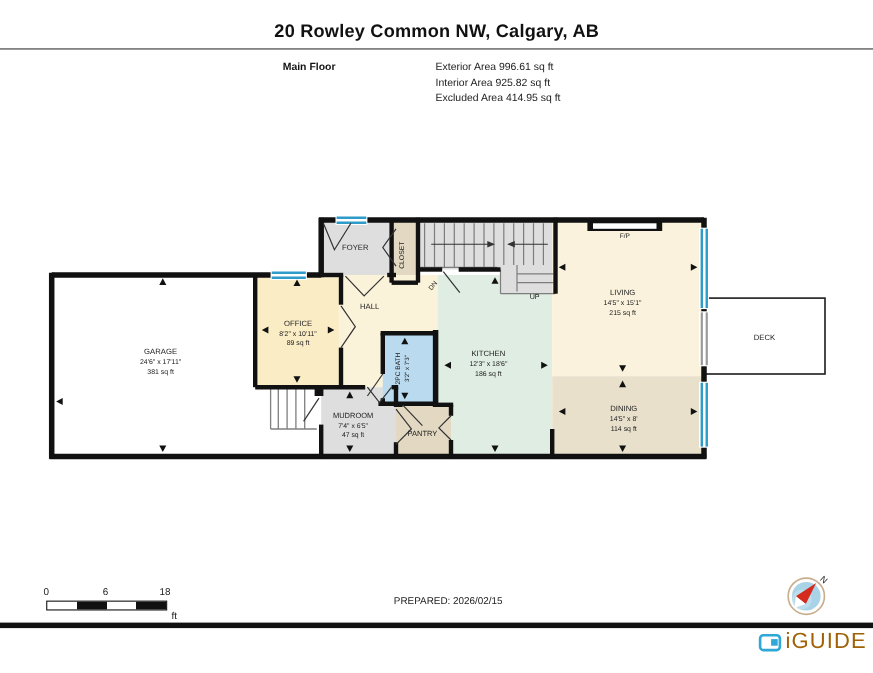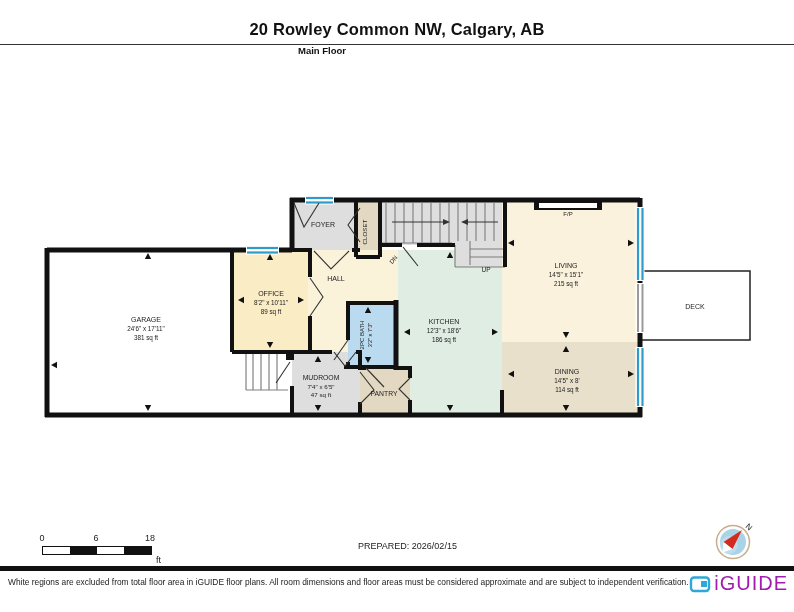--- a/index.html
+++ b/index.html
@@ -1,46 +1,51 @@
 <!DOCTYPE html>
 <html><head>
 <meta charset="utf-8">
 <style>
   html,body{margin:0;padding:0;background:#fff;}
   .page{position:relative;width:794px;height:612px;background:#fff;overflow:hidden;
         font-family:"Liberation Sans",sans-serif;color:#111;}
   .title{position:absolute;top:20px;left:0;width:100%;text-align:center;
          font-size:16.5px;font-weight:bold;letter-spacing:.2px;}
   .rule{position:absolute;top:44px;left:0;width:100%;border-top:1.5px solid #333;}
-  .floor-label{position:absolute;top:44px;left:257px;width:130px;text-align:center;
+  .floor-label{position:absolute;top:55px;left:257px;width:130px;text-align:left;
                font-size:9.5px;font-weight:bold;line-height:14px;}
   .floor-areas{position:absolute;top:55px;left:396px;font-size:9.5px;line-height:14px;color:#222;}
   .plan-svg{position:absolute;left:30px;top:185px;}
   .scalebar{position:absolute;left:42px;top:533px;width:170px;height:24px;font-size:9px;color:#222;}
   .scalebar .num{position:absolute;top:0;width:20px;text-align:center;}
   .scalebar .bar{position:absolute;top:13px;left:0;width:108px;height:7px;border:1px solid #111;
     background:linear-gradient(90deg,#fff 0 25%,#111 25% 50%,#fff 50% 75%,#111 75% 100%);}
   .scalebar .unit{position:absolute;top:22px;left:114px;}
   .prepared{position:absolute;left:358px;top:541px;font-size:9px;color:#222;}
   .compass{position:absolute;left:709px;top:514px;}
   .footer-bar{position:absolute;top:566px;left:0;width:100%;height:5px;background:#111;}
   .disclaimer{position:absolute;top:577px;left:8px;font-size:8.4px;color:#222;}
-  .logo{position:absolute;top:572px;right:6px;display:flex;align-items:center;gap:3px;color:#a21caf;}
+  .logo{position:absolute;top:572px;right:6px;display:flex;align-items:center;gap:3px;color:#a16207;}
   .logo .word{font-size:20px;letter-spacing:1px;}
   svg text{font-family:"Liberation Sans",sans-serif;fill:#222;}
 </style>
 </head>
 <body>
 
 <div class="page">
 
   <div class="title">20 Rowley Common NW, Calgary, AB</div>
   <div class="rule"></div>
 
   <div class="floor-label">Main Floor</div>
+  <div class="floor-areas">
+    <div>Exterior Area 996.61 sq ft</div>
+    <div>Interior Area 925.82 sq ft</div>
+    <div>Excluded Area 414.95 sq ft</div>
+  </div>
 
   <svg class="plan-svg" width="735" height="245" viewBox="30 185 735 245">
 
     <rect x="47" y="250" width="243" height="165" fill="#ffffff"></rect>
     <rect x="232" y="250" width="78" height="102" fill="#FAECC5"></rect>
     <rect x="292" y="200" width="68" height="52" fill="#DEDEDE"></rect>
     <rect x="355" y="201" width="25" height="56" fill="#E3D9C2"></rect>
     <polygon points="378,200 507,200 507,267 455,267 455,245 378,245" fill="#DEDEDE"></polygon>
     <rect x="308" y="250" width="92" height="102" fill="#FAF2D9"></rect>
     <polygon points="398,250 455,250 455,267 502,267 502,415 398,415" fill="#E0EDE3"></polygon>
@@ -252,21 +257,20 @@
   <svg class="compass" width="50" height="52" viewBox="0 0 50 52">
     <circle cx="24" cy="28" r="16.5" fill="#fdfdfd" stroke="#C8AE8C" stroke-width="1.5"></circle>
     <circle cx="24" cy="28" r="13" fill="#A9D3E6"></circle>
     <circle cx="20" cy="31" r="9" fill="#BFE0EE" opacity="0.8"></circle>
     <polygon points="33,16 14.5,28 23.5,35" fill="#D42B1E"></polygon>
     <polygon points="14.5,28 23.5,35 13.5,38.5" fill="#ffffff"></polygon>
     <text x="36" y="13" font-size="8" transform="rotate(42 36 13)">N</text>
   </svg>
 
   <div class="footer-bar"></div>
-  <div class="disclaimer">White regions are excluded from total floor area in iGUIDE floor plans. All room dimensions and floor areas must be considered approximate and are subject to independent verification.</div>
   <div class="logo">
     <svg width="22" height="20" viewBox="0 0 22 20">
       <rect x="2" y="3.5" width="18" height="13.5" rx="3" fill="none" stroke="#2FA8D8" stroke-width="2.4"></rect>
       <rect x="12" y="7" width="6" height="6" fill="#2FA8D8"></rect>
     </svg>
     <span class="word">iGUIDE</span>
   </div>
 
 </div>
 

